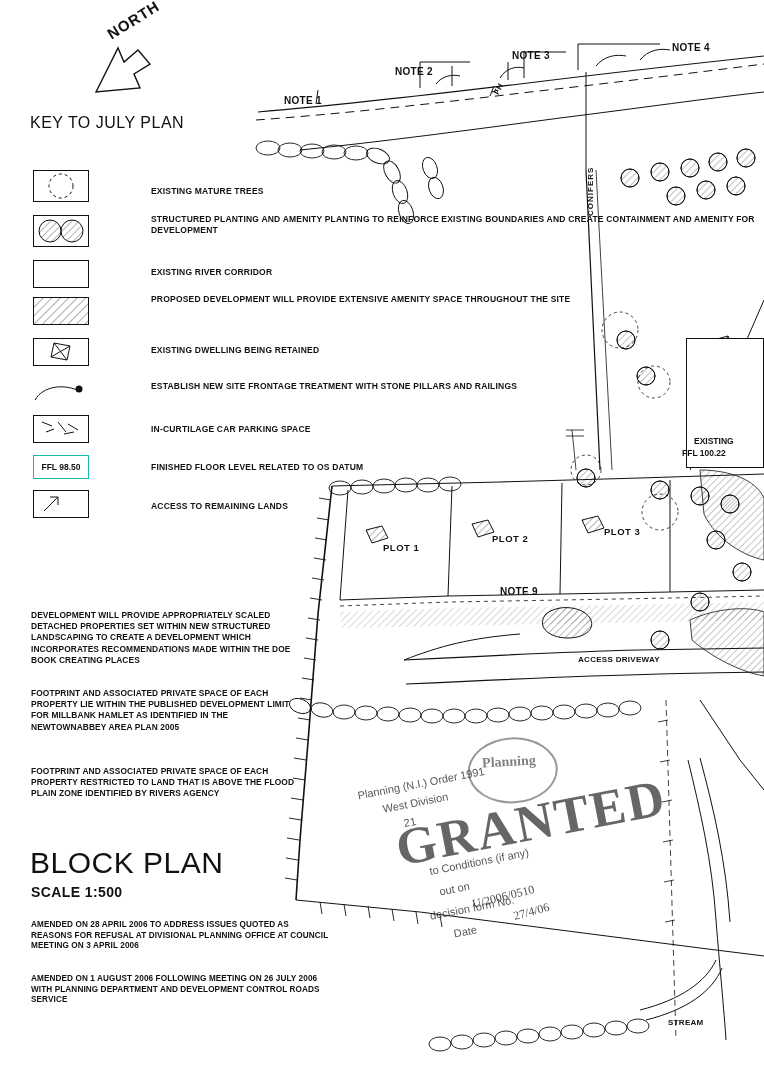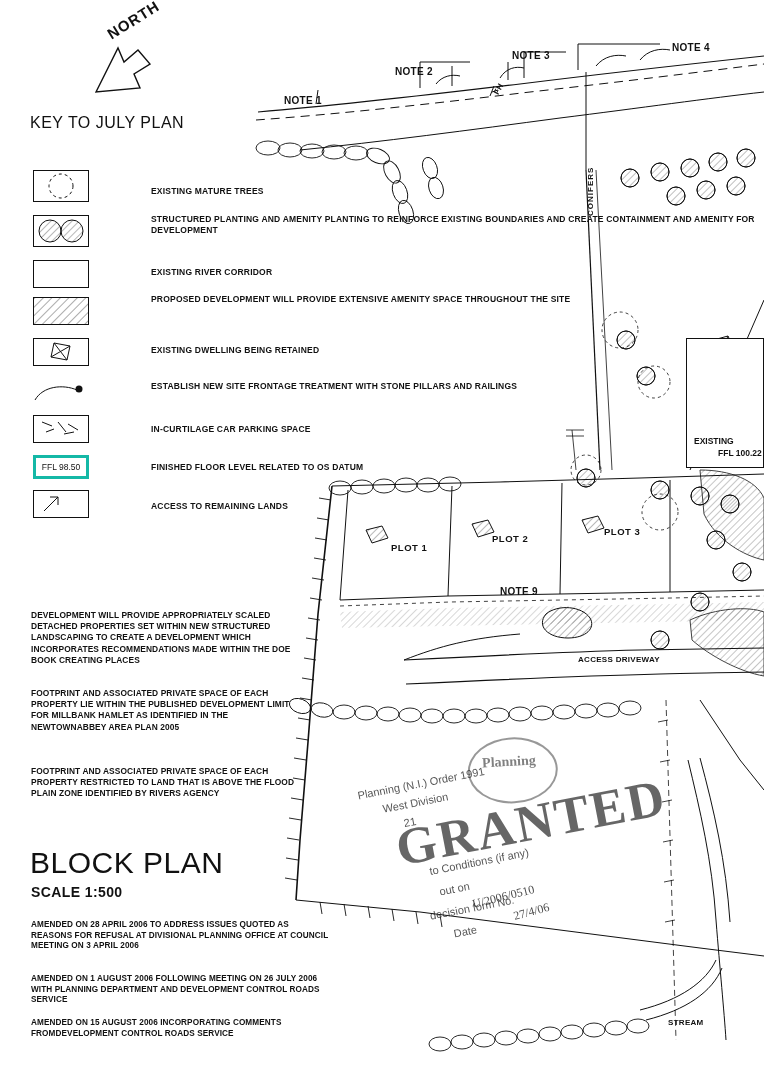--- a/index.html
+++ b/index.html
@@ -15,22 +15,22 @@
   svg.drawing{position:absolute;left:0;top:0;width:764px;height:1080px;}
 
   
   .txt{position:absolute;white-space:pre;}
   .key-title{left:30px;top:114px;font-size:16px;letter-spacing:.5px;}
   .north-label{position:absolute;left:104px;top:28px;font-size:15px;font-weight:bold;
     transform:rotate(-32deg);transform-origin:left top;letter-spacing:1px;}
 
   .legend-item{position:absolute;font-size:8.5px;line-height:11px;font-weight:bold;letter-spacing:.2px;margin-left:39px;}
   .legend-box{position:absolute;border:1px solid #111;box-sizing:border-box;}
-  .ffl-box{position:absolute;border:3px solid #14b8a6;box-sizing:border-box;
-    font-size:8.5px;font-weight:normal;display:flex;align-items:center;justify-content:center;}
+  .ffl-box{position:absolute;border:1px solid #14b8a6;box-sizing:border-box;
+    font-size:8.5px;font-weight:bold;display:flex;align-items:center;justify-content:center;}
 
   .note-lbl{position:absolute;font-size:10px;font-weight:bold;letter-spacing:.3px;}
   .plot-lbl{position:absolute;font-size:9.5px;font-weight:bold;letter-spacing:.5px;}
   .small-lbl{position:absolute;font-size:8px;font-weight:bold;letter-spacing:.3px;}
 
   .para{position:absolute;font-size:8.4px;line-height:11.2px;font-weight:bold;letter-spacing:.1px;}
   .blockplan{position:absolute;left:30px;top:846px;font-size:30px;letter-spacing:.5px;}
   .scale{position:absolute;left:31px;top:884px;font-size:14px;font-weight:bold;letter-spacing:.4px;}
   .amend{position:absolute;font-size:8.2px;line-height:10.6px;font-weight:bold;letter-spacing:.1px;}
 
@@ -353,33 +353,33 @@
   <div class="note-lbl" style="left:284px;top:95px;">NOTE 1</div>
   <div class="note-lbl" style="left:395px;top:66px;">NOTE 2</div>
   <div class="note-lbl" style="left:512px;top:50px;">NOTE 3</div>
   <div class="note-lbl" style="left:672px;top:42px;">NOTE 4</div>
   <div class="note-lbl" style="left:500px;top:586px;">NOTE 9</div>
 
   <div class="rot-lbl" style="left:492px;top:92px;transform:rotate(-62deg);transform-origin:left top;">FH</div>
 
   <div class="vert-lbl" style="left:586px;top:216px;">CONIFERS</div>
 
-  <div class="plot-lbl" style="left:358px;top:542px;padding-left:33px;">PLOT 1</div>
+  <div class="plot-lbl" style="left:350px;top:542px;padding-left:33px;">PLOT 1</div>
   <div class="plot-lbl" style="left:492px;top:533px;">PLOT 2</div>
   <div class="plot-lbl" style="left:604px;top:526px;">PLOT 3</div>
 
   <div class="small-lbl" style="left:578px;top:655px;">ACCESS DRIVEWAY</div>
 
   <div class="small-lbl" style="left:668px;top:1018px;">STREAM</div>
 
   <div class="small-lbl" style="left:748px;top:814px;padding-left:40px;">PA</div>
 
   <div class="exist-box" style="left:686px;top:338px;width:78px;height:130px;"></div>
   <div class="exist-txt" style="left:694px;top:436px;">EXISTING</div>
-  <div class="exist-txt" style="left:718px;top:448px;">FFL 100.22</div>
+  <div class="exist-txt" style="left:682px;top:448px;">FFL 100.22</div>
 
   <div class="para" style="left:31px;top:610px;width:270px;">DEVELOPMENT WILL PROVIDE APPROPRIATELY
 SCALED DETACHED PROPERTIES SET WITHIN
 NEW STRUCTURED LANDSCAPING TO CREATE
 A DEVELOPMENT WHICH INCORPORATES
 RECOMMENDATIONS MADE WITHIN THE DOE BOOK
 CREATING PLACES</div>
   <div class="para" style="left:31px;top:688px;width:270px;">FOOTPRINT AND ASSOCIATED PRIVATE SPACE OF
 EACH PROPERTY LIE WITHIN THE PUBLISHED
 DEVELOPMENT LIMIT FOR MILLBANK HAMLET AS
@@ -393,22 +393,20 @@
   <div class="blockplan">BLOCK PLAN</div>
   <div class="scale">SCALE 1:500</div>
 
   <div class="amend" style="left:31px;top:920px;width:300px;">AMENDED ON 28 APRIL 2006 TO ADDRESS ISSUES
 QUOTED AS REASONS FOR REFUSAL AT
 DIVISIONAL PLANNING OFFICE AT COUNCIL
 MEETING ON 3 APRIL 2006</div>
   <div class="amend" style="left:31px;top:974px;width:300px;">AMENDED ON 1 AUGUST 2006 FOLLOWING MEETING
 ON 26 JULY 2006 WITH PLANNING DEPARTMENT
 AND DEVELOPMENT CONTROL ROADS SERVICE</div>
-  <div class="amend" style="left:31px;top:1018px;width:340px;">AMENDED ON 15 AUGUST 2006 INCORPORATING COMMENTS
-FROMDEVELOPMENT CONTROL ROADS SERVICE</div>
 
   <div class="stamp">
     <div class="ring"></div>
     <div class="ringtxt">Planning</div>
     <div class="l1">Planning (N.I.) Order 1991</div>
     <div class="l2">West Division</div>
     <div class="l3">21</div>
     <div class="granted">GRANTED</div>
     <div class="l4">to Conditions (if any)</div>
     <div class="l5">out on</div>

